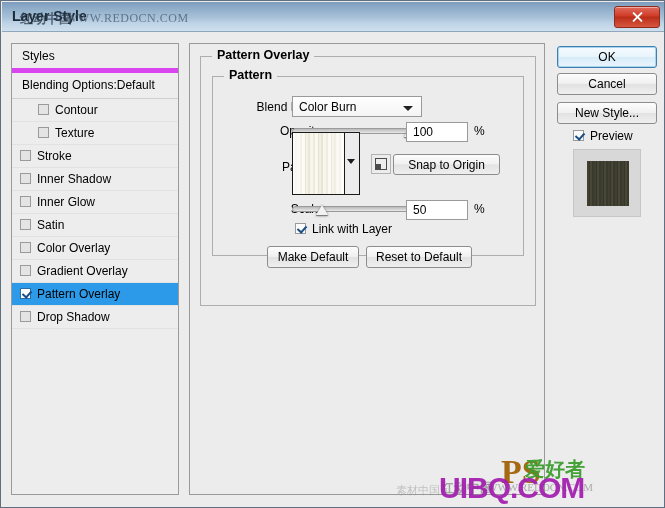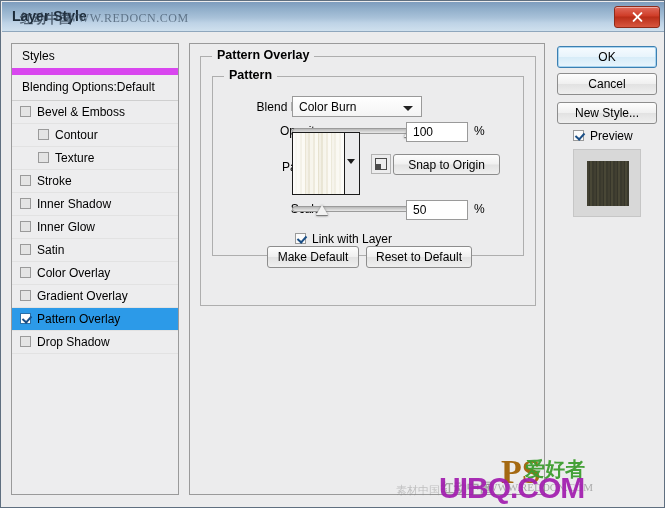--- a/index.html
+++ b/index.html
@@ -60,21 +60,21 @@
   .close-btn::before{transform:rotate(45deg);}
   .close-btn::after{transform:rotate(-45deg);}
 
   
   .styles-panel{
     position:absolute;left:10px;top:42px;width:168px;height:452px;
     background:#ededee;border:1px solid #9a9a9a;box-sizing:border-box;
   }
   .styles-head{
     height:24px;line-height:24px;padding-left:10px;
-    background:#ededee;border-bottom:7px solid #d946ef;
+    background:#ededee;border-bottom:5px solid #d946ef;
     font-size:12px;
   }
   .styles-sub{
     height:25px;line-height:25px;padding-left:10px;
     background:#ededee;border-bottom:1px solid #cfcfcf;
     font-size:12px;
   }
   .style-row{
     position:relative;height:22px;line-height:22px;
     border-bottom:1px solid #e2e2e2;
@@ -109,21 +109,21 @@
   .group-title{
     position:absolute;font-weight:bold;font-size:12.5px;
     background:#ececed;padding:0 5px;white-space:nowrap;
   }
   .outer-group{left:10px;top:12px;width:336px;height:250px;}
   .outer-title{left:22px;top:4px;}
   .inner-group{left:22px;top:32px;width:312px;height:180px;}
   .inner-title{left:34px;top:24px;}
 
   .lbl{position:absolute;font-size:12px;text-align:right;white-space:nowrap;}
-  .lbl-left{position:absolute;font-size:12px;white-space:nowrap;margin-top:10px;}
+  .lbl-left{position:absolute;font-size:12px;white-space:nowrap;}
 
   
   .select{
     position:absolute;height:21px;border:1px solid #9a9a9a;
     background:linear-gradient(to bottom,#ffffff 0%,#f4f4f4 100%);
     box-sizing:border-box;cursor:pointer;
   }
   .select-val{position:absolute;left:6px;top:3px;font-size:12px;}
   .caret{
     position:absolute;right:8px;top:9px;width:0;height:0;
@@ -269,21 +269,20 @@
     <div class="title-text">Layer Style</div>
     <div class="wm-title-cn">红动中国</div>
     <div class="wm-title-url">WWW.REDOCN.COM</div>
     <div class="close-btn"></div>
   </div>
 
   <div class="styles-panel">
     <div class="styles-head">Styles</div>
     <div class="styles-sub">Blending Options:Default</div>
     <div id="style-list">
-        <div class="style-row"><span class="cb"></span><span>Bevel &amp; Emboss</span></div>
         <div class="style-row indent"><span class="cb"></span><span>Contour</span></div>
         <div class="style-row indent"><span class="cb"></span><span>Texture</span></div>
         <div class="style-row"><span class="cb"></span><span>Stroke</span></div>
         <div class="style-row"><span class="cb"></span><span>Inner Shadow</span></div>
         <div class="style-row"><span class="cb"></span><span>Inner Glow</span></div>
         <div class="style-row"><span class="cb"></span><span>Satin</span></div>
         <div class="style-row"><span class="cb"></span><span>Color Overlay</span></div>
         <div class="style-row"><span class="cb"></span><span>Gradient Overlay</span></div>
         <div class="style-row sel"><span class="cb on"></span><span>Pattern Overlay</span></div>
         <div class="style-row"><span class="cb"></span><span>Drop Shadow</span></div>

